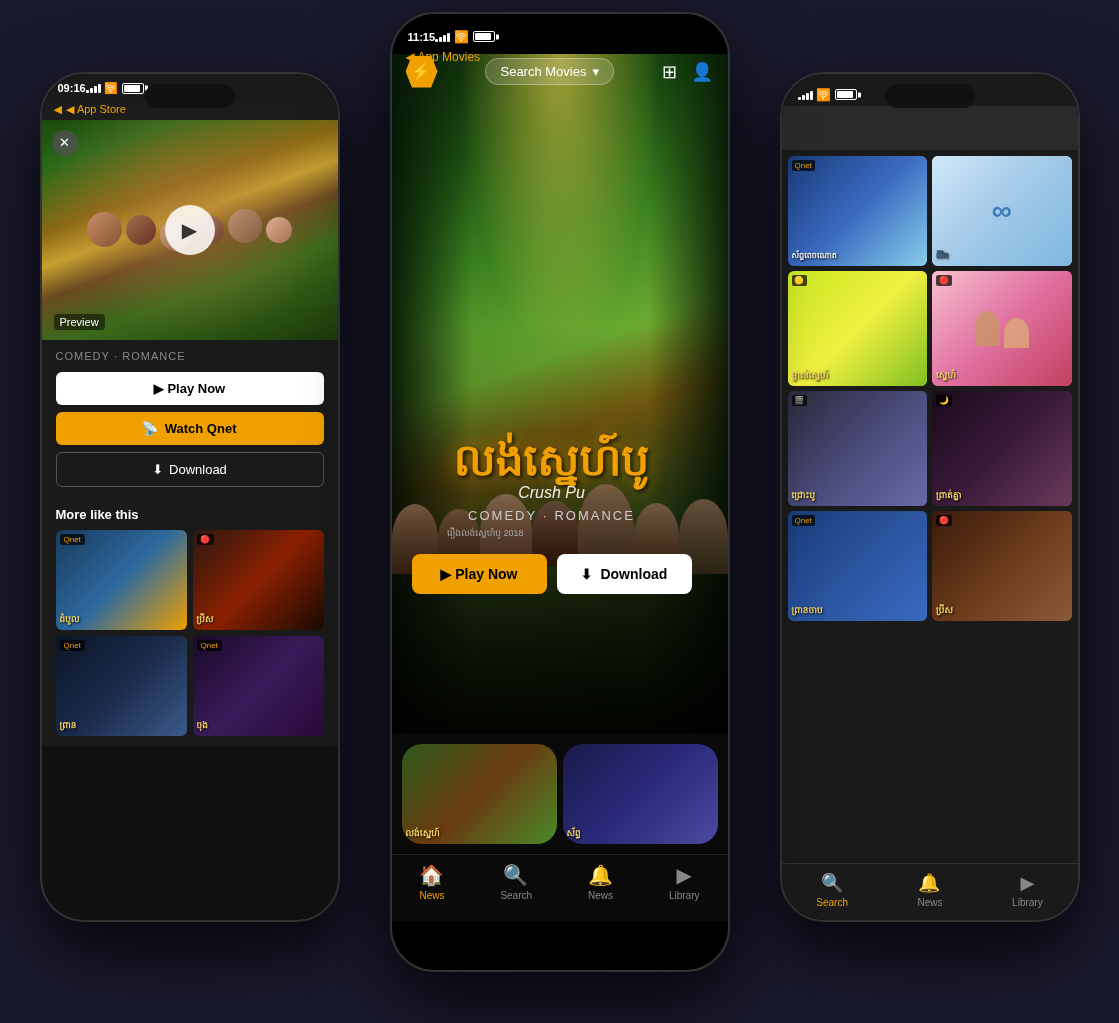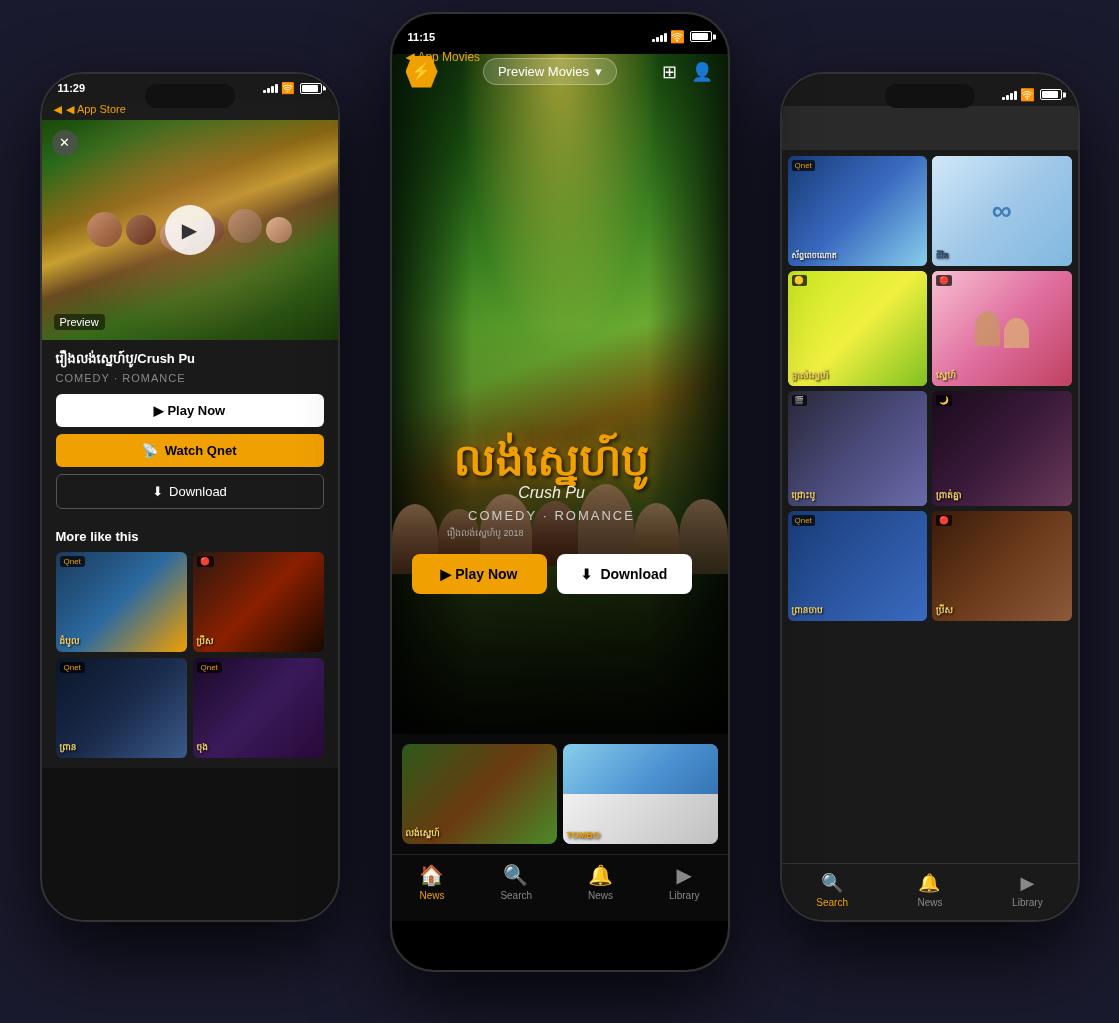--- a/index.html
+++ b/index.html
@@ -70,21 +70,20 @@
       position: absolute;
       top: 0; left: 0; right: 0; bottom: 0;
       background: #000;
       border-radius: 44px;
       overflow: hidden;
     }
 
     
     .status-bar {
       display: flex;
-      justify-content: space-between;
       align-items: center;
       padding: 8px 16px 4px;
       color: #fff;
       font-size: 11px;
       font-weight: 600;
       position: relative;
       z-index: 5;
       background: transparent;
     }
 
@@ -468,21 +467,21 @@
       gap: 6px;
       padding: 10px 10px;
       background: #0a0a0a;
       overflow: hidden;
       flex-shrink: 0;
     }
 
     .center-thumb {
       flex: 1;
       height: 100px;
-      border-radius: 8px;
+      border-radius: 20px;
       overflow: hidden;
       position: relative;
     }
 
     .ct1 { background: linear-gradient(135deg, #2d5a1b, #6a3a10, #4a8a2a); }
     .ct2 { background: linear-gradient(135deg, #1a3d6a, #3a7ab8, #f0a000); }
     .ct3 { background: linear-gradient(135deg, #1a1a4a, #2a2a7a, #4a4aa0); }
 
     .center-bottom-nav {
       background: #0a0a0a;
@@ -717,21 +716,21 @@
 </head>
 <body>
 
 <div class="phones-container">
 
   <div class="phone phone-left">
     <div class="phone-screen left-screen">
       <div class="small-notch-pill"></div>
 
       <div class="status-bar status-bar-dark">
-        <span>11:29</span>
+        <span>09:16</span>
         <div class="status-icons">
           <div class="signal-bars">
             <div class="signal-bar" style="height:3px"></div>
             <div class="signal-bar" style="height:5px"></div>
             <div class="signal-bar" style="height:7px"></div>
             <div class="signal-bar" style="height:9px"></div>
           </div>
           <span>🛜</span>
           <div class="battery">
               <div class="battery-fill"></div>
@@ -755,21 +754,20 @@
           <div style="width:28px;height:28px;border-radius:50%;background:linear-gradient(135deg,#b08060,#704030);"></div>
           <div style="width:34px;height:34px;border-radius:50%;background:linear-gradient(135deg,#c09070,#806040);margin-top:-8px;"></div>
           <div style="width:26px;height:26px;border-radius:50%;background:linear-gradient(135deg,#e0b090,#a07050);"></div>
         </div>
         <div class="play-button-circle" style="position:absolute;top:50%;left:50%;transform:translate(-50%,-50%);">▶</div>
         <div class="close-btn">✕</div>
         <div class="preview-label">Preview</div>
       </div>
 
       <div class="left-content">
-        <div class="movie-title-khmer">រឿងលង់ស្នេហ៍បូ/Crush Pu</div>
         <div class="movie-genre">COMEDY · ROMANCE</div>
         <button class="btn-play-now">▶ Play Now</button>
         <button class="btn-watch-party">
           <span>📡</span>
           <span>Watch Qnet</span>
         </button>
         <button class="btn-download">
           <span>⬇</span>
           <span>Download</span>
         </button>
@@ -820,21 +818,21 @@
       </div>
 
       <div style="padding: 2px 14px 0; font-size:12px; color:#f0a000; position:relative; z-index:6;">
         <span>◀</span>
         <span>App Movies</span>
       </div>
 
       <div class="center-nav">
         <div class="logo-icon">⚡</div>
         <div class="premium-selector">
-          <span>Preview Movies</span>
+          <span>Search Movies</span>
           <span>▾</span>
         </div>
         <div class="nav-icons">
           <span class="nav-icon">⊞</span>
           <span class="nav-icon">👤</span>
         </div>
       </div>
 
       <div class="center-hero" style="margin-top:-10px;">
 
@@ -867,24 +865,22 @@
               <span>Download</span>
             </button>
           </div>
         </div>
       </div>
 
       <div class="center-thumbnails">
         <div class="center-thumb ct1">
           <div class="thumb-text"><span class="khmer-small">លង់ស្នេហ៍</span></div>
         </div>
-        <div class="center-thumb ct2">
-          <div style="position:absolute;inset:0;background:linear-gradient(135deg,#87CEEB,#4a90d0,#2a60a0);"></div>
-          <div style="position:absolute;bottom:0;left:0;right:0;height:50px;background:linear-gradient(135deg,#f0f0f0,#c0c0c0);"></div>
-          <div class="thumb-text" style="font-size:9px;font-weight:800;color:#f0a000;text-shadow:1px 1px 3px #000;">TOMBO</div>
+        <div class="center-thumb ct3">
+          <div class="thumb-text"><span class="khmer-small">ស័ព្ទ</span></div>
         </div>
       </div>
 
       <div class="center-bottom-nav">
         <div class="nav-item active">
           <span class="nav-item-icon">🏠</span>
           <span>News</span>
         </div>
         <div class="nav-item">
           <span class="nav-item-icon">🔍</span>

